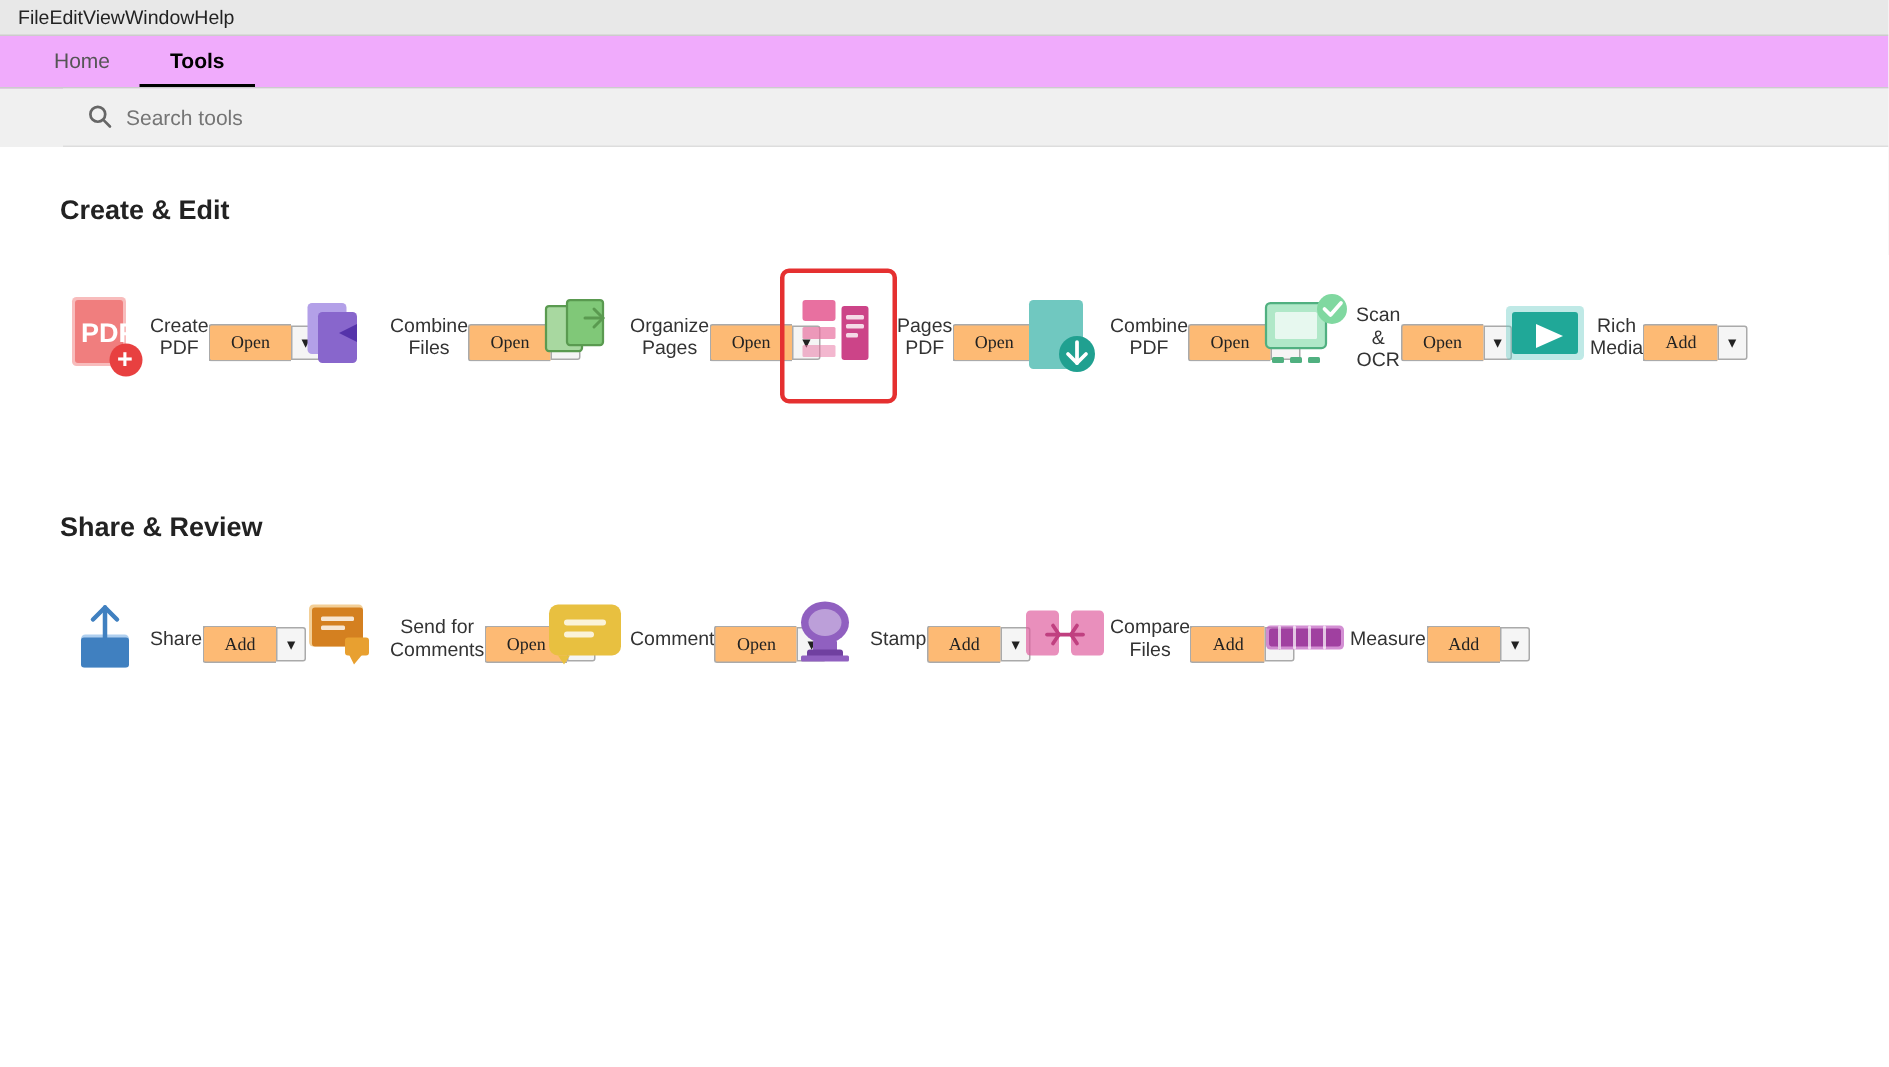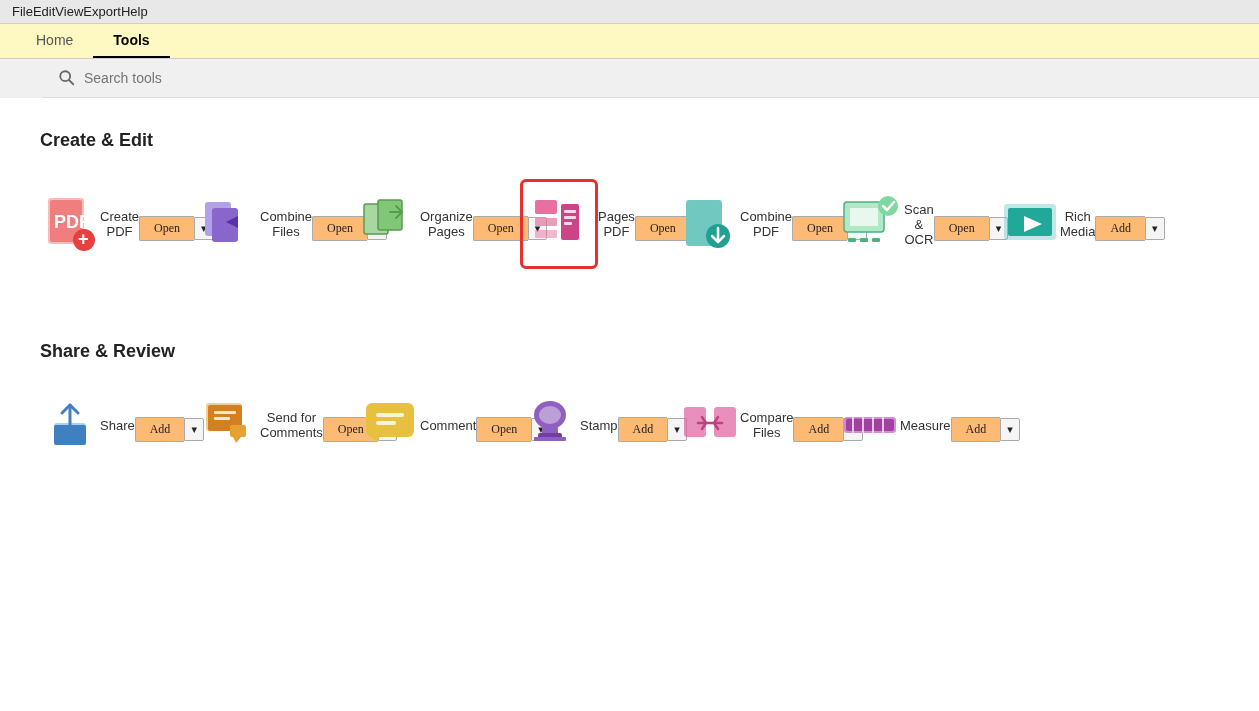--- a/index.html
+++ b/index.html
@@ -9,21 +9,21 @@
     .menubar {
       display: flex; align-items: center; gap: 0;
       padding: 4px 12px; background: #e8e8e8;
       font-size: 13px; border-bottom: 1px solid #ccc;
     }
     .menubar span { cursor: pointer; color: #222; }
 
     
     .tabbar {
       display: flex; align-items: flex-end;
-      background: #fef9c3; padding: 0 16px;
+      background: #f0abfc; padding: 0 16px;
       border-bottom: 1px solid #ccc;
     }
     .tab {
       padding: 8px 20px; font-size: 14px; cursor: pointer;
       color: #555; border-bottom: 2px solid transparent;
     }
     .tab.active { color: #000; border-bottom: 2px solid #000; font-weight: 600; }
 
     
     .searchbar {
@@ -98,21 +98,21 @@
     
     svg { display: block; }
   </style>
 </head>
 <body>
 
 <div class="menubar">
   <span>File</span>
   <span>Edit</span>
   <span>View</span>
-  <span>Export</span>
+  <span>Window</span>
   <span>Help</span>
 </div>
 
 <div class="tabbar">
   <div class="tab">Home</div>
   <div class="tab active">Tools</div>
 </div>
 
 <div class="searchbar">
   <svg class="search-icon-svg" viewBox="0 0 20 20" fill="#666">

